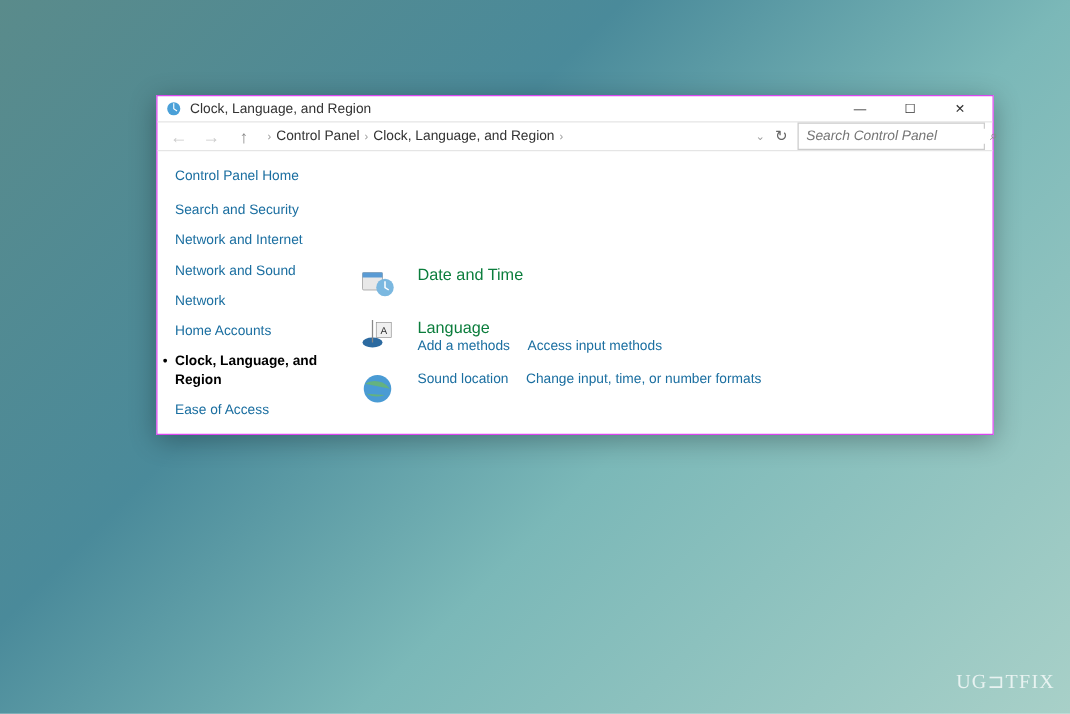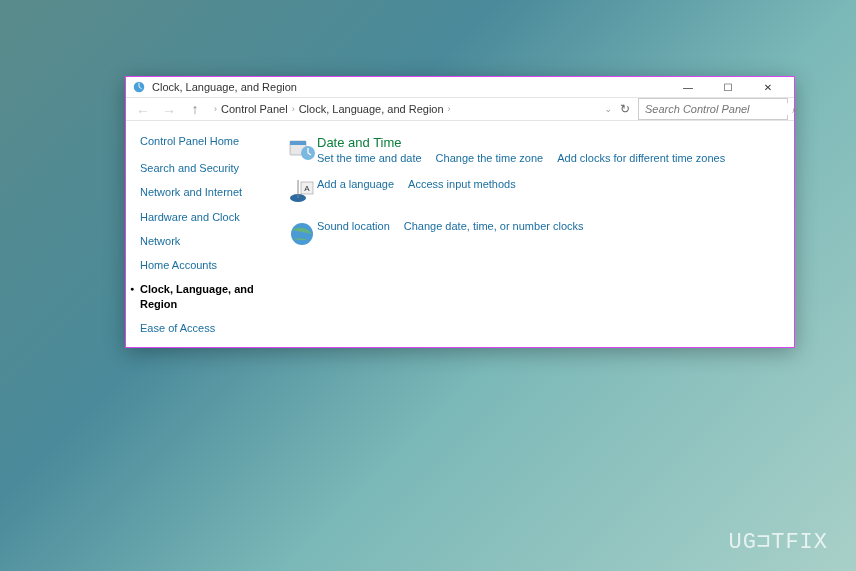--- a/index.html
+++ b/index.html
@@ -104,20 +104,21 @@
       outline: none;
       flex: 1;
       font-size: 11px;
       color: #888;
       font-style: italic;
     }
     .search-icon { color: #888; font-size: 11px; margin-left: 4px;}
     .content {
       flex: 1;
       display: flex;
+      align-items: flex-end;
     }
     .sidebar {
       width: 150px;
       padding: 14px 8px 8px 14px;
     }
     .sidebar-home {
       color: #1a6ea0;
       font-size: 11px;
       margin-bottom: 14px;
       cursor: pointer;
@@ -140,21 +141,21 @@
       left: -10px;
       font-size: 7px;
       top: 2px;
     }
     .main {
       flex: 1;
       padding: 14px 12px;
     }
     .category {
       display: flex;
-      gap: 1px;
+      gap: 18px;
       margin-bottom: 14px;
     }
     .cat-icon {
       width: 28px;
       height: 28px;
       flex-shrink: 0;
     }
     .cat-body {
       flex: 1;
     }
@@ -170,24 +171,24 @@
       gap: 4px 14px;
       font-size: 11px;
     }
     .cat-link {
       color: #1a6ea0;
       cursor: pointer;
     }
     .watermark {
       position: absolute;
       bottom: 16px;
-      right: 28px;
+      right: 12px;
       color: rgba(255,255,255,0.75);
-      font-size: 22px;
-      font-family: Liberation Mono, monospace;
+      font-size: 16px;
+      font-family: Liberation Serif, serif;
       letter-spacing: 1px;
       pointer-events: none;
     }
   </style>
 </head>
 <body>
 
 <div class="window">
 
   <div class="titlebar">
@@ -224,77 +225,73 @@
         <span class="search-icon">⌕</span>
       </div>
     </div>
   </div>
 
   <div class="content">
     <div class="sidebar">
       <div class="sidebar-home">Control Panel Home</div>
       <div class="sidebar-item">Search and Security</div>
       <div class="sidebar-item">Network and Internet</div>
-      <div class="sidebar-item">Hardware and Clock</div>
+      <div class="sidebar-item">Network and Sound</div>
       <div class="sidebar-item">Network</div>
       <div class="sidebar-item">Home Accounts</div>
       <div class="sidebar-item active">Clock, Language, and Region</div>
       <div class="sidebar-item">Ease of Access</div>
     </div>
 
     <div class="main">
 
       <div class="category">
         <div class="cat-icon">
           <svg viewBox="0 0 28 28">
               <rect x="2" y="6" width="16" height="14" rx="1" fill="#e8e8e8" stroke="#888" stroke-width="0.5"></rect>
               <rect x="2" y="6" width="16" height="4" fill="#5a9bd4"></rect>
               <circle cx="20" cy="18" r="7" fill="#7bb8e0"></circle>
               <path d="M20 13 L20 18 L23 20" stroke="#fff" stroke-width="1.2" fill="none"></path>
             </svg>
         </div>
         <div class="cat-body">
           <div class="cat-title">Date and Time</div>
-          <div class="cat-links">
-            <span class="cat-link">Set the time and date</span>
-            <span class="cat-link">Change the time zone</span>
-            <span class="cat-link">Add clocks for different time zones</span>
-          </div>
         </div>
       </div>
 
       <div class="category">
         <div class="cat-icon">
           <svg viewBox="0 0 28 28">
               <ellipse cx="10" cy="20" rx="8" ry="4" fill="#2c6aa0"></ellipse>
               <rect x="13" y="4" width="12" height="12" fill="#f0f0f0" stroke="#888" stroke-width="0.5"></rect>
               <text x="19" y="13" font-size="8" text-anchor="middle" fill="#333">A</text>
               <path d="M10 20 L10 2" stroke="#888" stroke-width="1"></path>
             </svg>
         </div>
         <div class="cat-body">
+          <div class="cat-title">Language</div>
           <div class="cat-links">
-            <span class="cat-link">Add a language</span>
+            <span class="cat-link">Add a methods</span>
             <span class="cat-link">Access input methods</span>
           </div>
         </div>
       </div>
 
       <div class="category">
         <div class="cat-icon">
           <svg viewBox="0 0 28 28">
               <circle cx="14" cy="14" r="11" fill="#4a9bd4"></circle>
               <path d="M4 10 Q10 6 18 9 Q22 11 24 14" fill="#6ab86a" opacity="0.8"></path>
               <path d="M5 18 Q12 22 20 19" fill="#6ab86a" opacity="0.8"></path>
             </svg>
         </div>
         <div class="cat-body">
           <div class="cat-links">
             <span class="cat-link">Sound location</span>
-            <span class="cat-link">Change date, time, or number clocks</span>
+            <span class="cat-link">Change input, time, or number formats</span>
           </div>
         </div>
       </div>
 
     </div>
   </div>
 </div>
 
 <div class="watermark">UG⊐TFIX</div>
 

